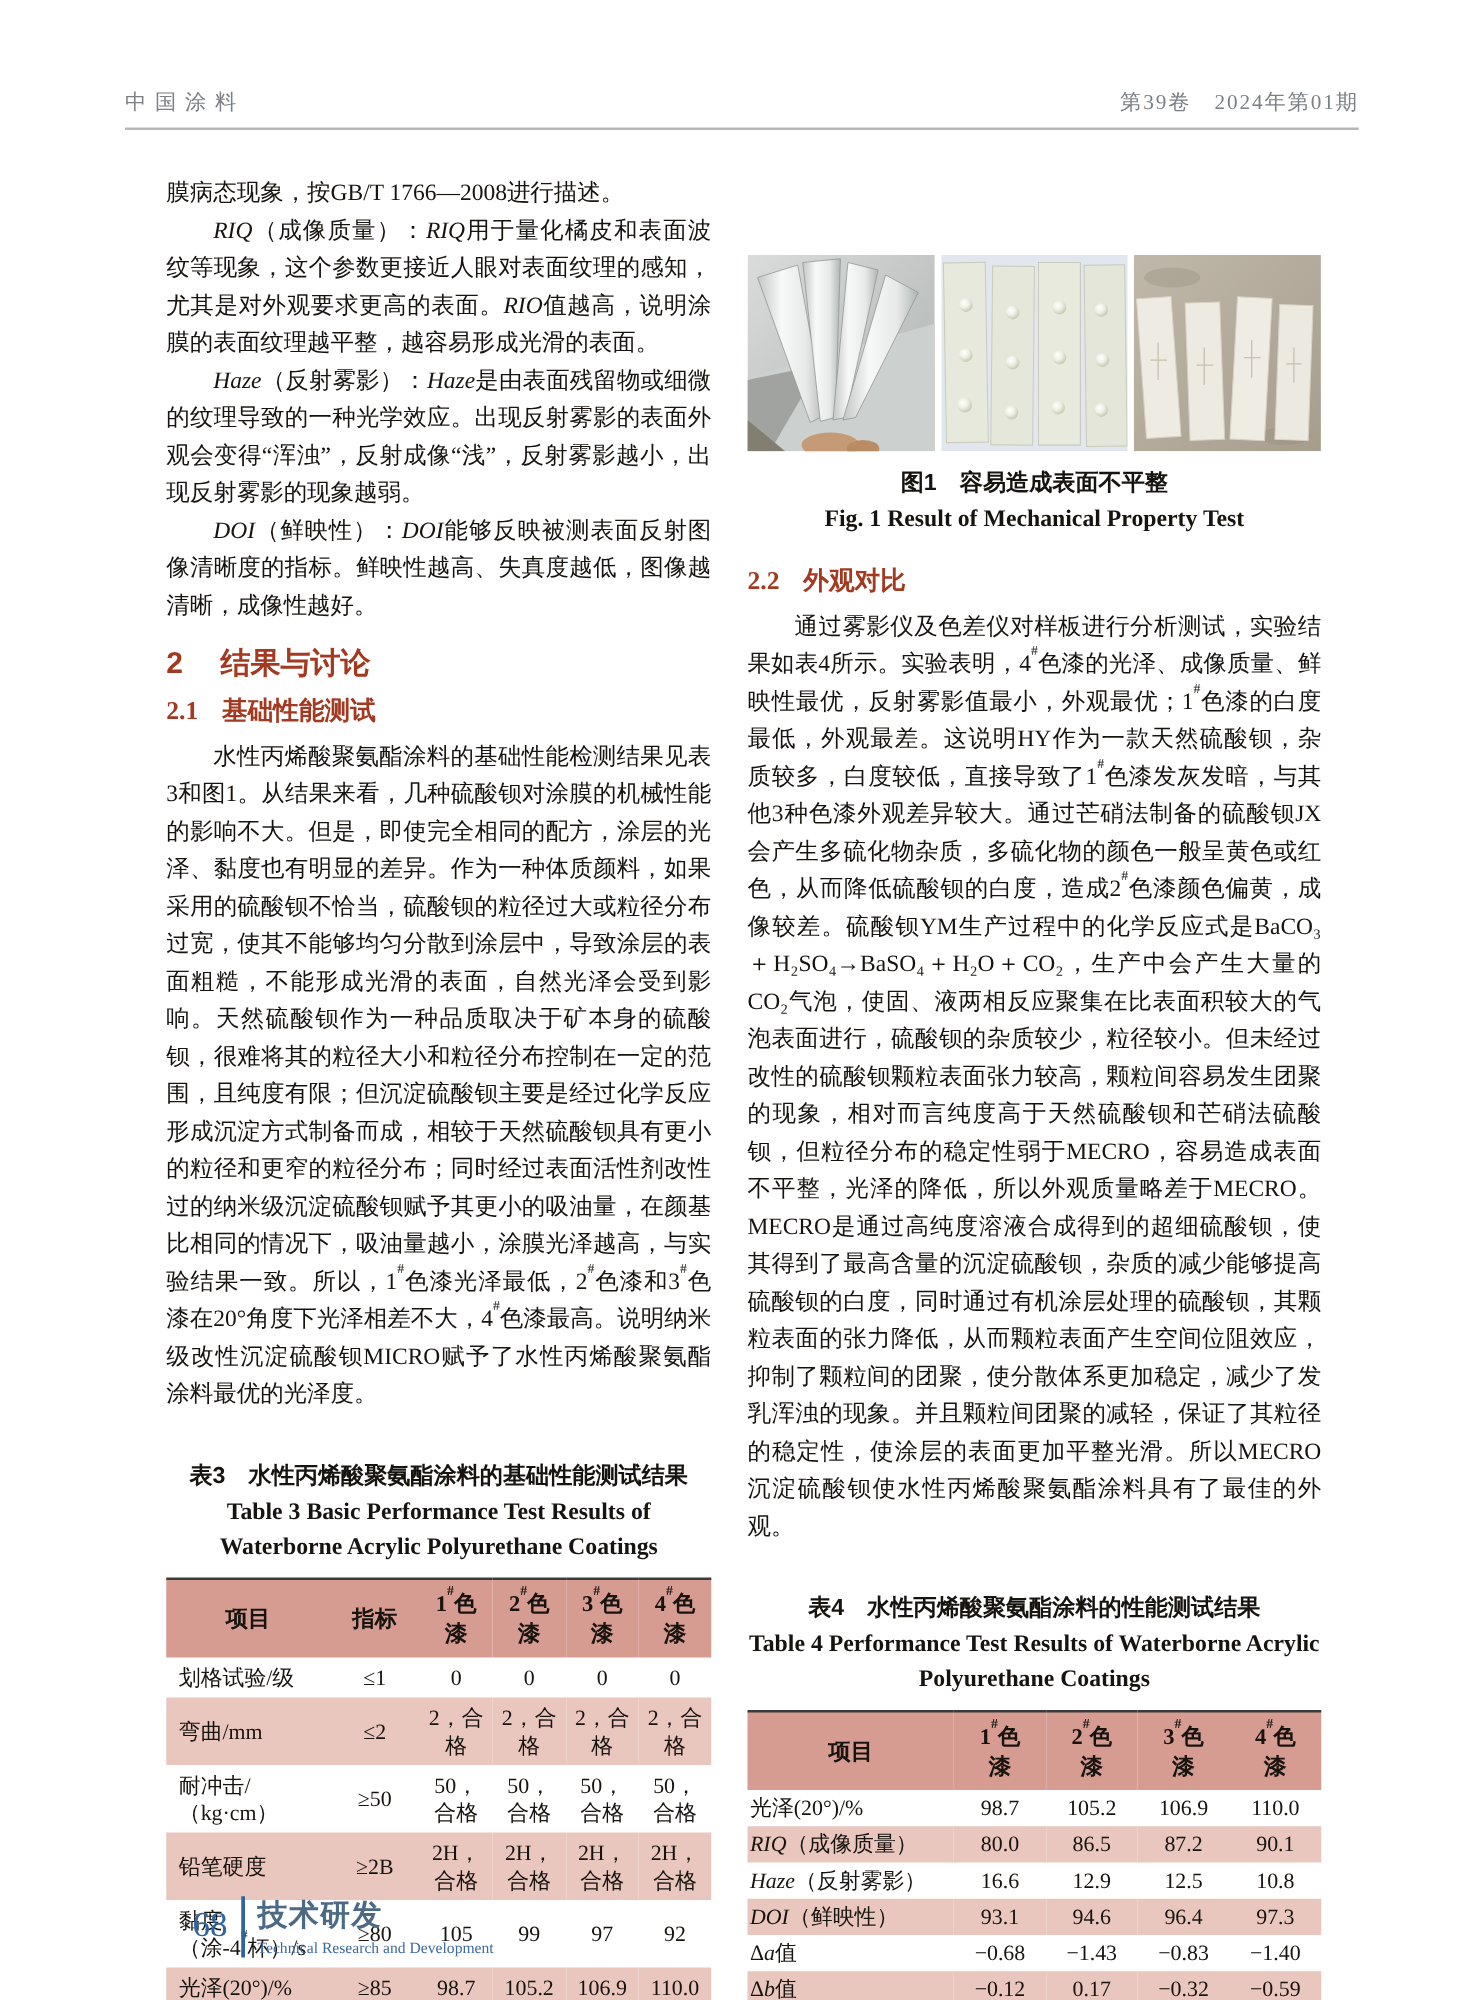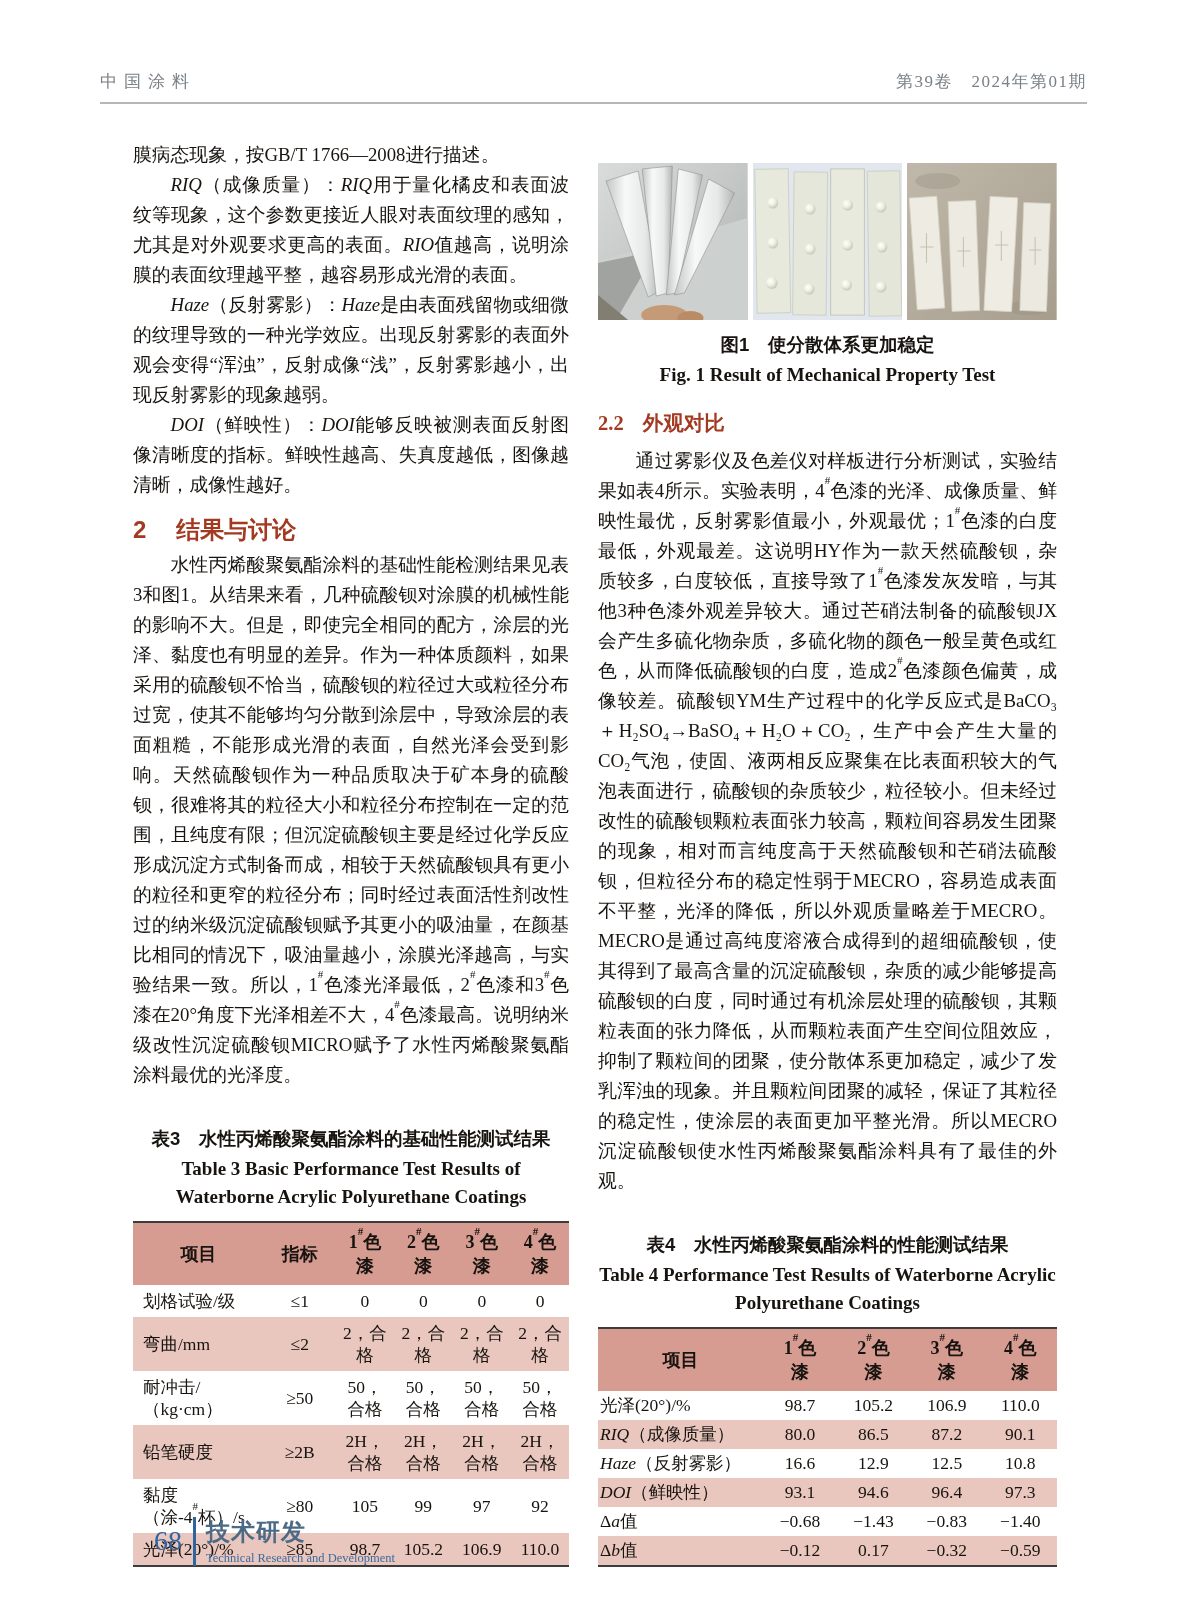--- a/index.html
+++ b/index.html
@@ -95,20 +95,23 @@
       <div>
           <p class="para">膜病态现象，按GB/T 1766—2008进行描述。</p>
           <p class="para ind"><i>RIQ</i>（成像质量）：<i>RIQ</i>用于量化橘皮和表面波纹等现象，这个参数更接近人眼对表面纹理的感知，尤其是对外观要求更高的表面。<i>RIO</i>值越高，说明涂膜的表面纹理越平整，越容易形成光滑的表面。</p>
           <p class="para ind"><i>Haze</i>（反射雾影）：<i>Haze</i>是由表面残留物或细微的纹理导致的一种光学效应。出现反射雾影的表面外观会变得“浑浊”，反射成像“浅”，反射雾影越小，出现反射雾影的现象越弱。</p>
           <p class="para ind"><i>DOI</i>（鲜映性）：<i>DOI</i>能够反映被测表面反射图像清晰度的指标。鲜映性越高、失真度越低，图像越清晰，成像性越好。</p>
         </div>
 
       <h2 class="sec">
         <span class="h-num">2</span><span>结果与讨论</span>
       </h2>
+      <h3 class="sec">
+        <span class="h-num">2.1</span><span>基础性能测试</span>
+      </h3>
 
       <p class="para ind" id="sec21-para">水性丙烯酸聚氨酯涂料的基础性能检测结果见表3和图1。从结果来看，几种硫酸钡对涂膜的机械性能的影响不大。但是，即使完全相同的配方，涂层的光泽、黏度也有明显的差异。作为一种体质颜料，如果采用的硫酸钡不恰当，硫酸钡的粒径过大或粒径分布过宽，使其不能够均匀分散到涂层中，导致涂层的表面粗糙，不能形成光滑的表面，自然光泽会受到影响。天然硫酸钡作为一种品质取决于矿本身的硫酸钡，很难将其的粒径大小和粒径分布控制在一定的范围，且纯度有限；但沉淀硫酸钡主要是经过化学反应形成沉淀方式制备而成，相较于天然硫酸钡具有更小的粒径和更窄的粒径分布；同时经过表面活性剂改性过的纳米级沉淀硫酸钡赋予其更小的吸油量，在颜基比相同的情况下，吸油量越小，涂膜光泽越高，与实验结果一致。所以，1<sup class="hash">#</sup>色漆光泽最低，2<sup class="hash">#</sup>色漆和3<sup class="hash">#</sup>色漆在20°角度下光泽相差不大，4<sup class="hash">#</sup>色漆最高。说明纳米级改性沉淀硫酸钡MICRO赋予了水性丙烯酸聚氨酯涂料最优的光泽度。</p>
 
       <div class="tbl-cap-cn">表3　水性丙烯酸聚氨酯涂料的基础性能测试结果</div>
       <div class="tbl-cap-en">Table 3  Basic Performance Test Results of Waterborne Acrylic Polyurethane Coatings</div>
 
       <table class="data" id="table3">
         <colgroup>
           <col style="width:30%">
             <col style="width:16.5%">
@@ -265,21 +268,21 @@
               <line x1="55" y1="74" x2="55" y2="104"></line>
                 <line x1="49" y1="88" x2="62" y2="88"></line>
               <line x1="92" y1="68" x2="92" y2="98"></line>
                 <line x1="86" y1="82" x2="99" y2="82"></line>
               <line x1="125" y1="74" x2="125" y2="102"></line>
                 <line x1="119" y1="87" x2="131" y2="87"></line>
             </g>
           </svg>
         </div>
         <figcaption>
-          <div class="fig-cap-cn">图1　使分散体系更加稳定</div>
+          <div class="fig-cap-cn">图1　容易造成表面不平整</div>
           <div class="fig-cap-en">Fig. 1  Result of Mechanical Property Test</div>
         </figcaption>
       </figure>
 
       <h3 class="sec mt">
         <span class="h-num">2.2</span><span>外观对比</span>
       </h3>
 
       <p class="para ind" id="sec22-para">通过雾影仪及色差仪对样板进行分析测试，实验结果如表4所示。实验表明，4<sup class="hash">#</sup>色漆的光泽、成像质量、鲜映性最优，反射雾影值最小，外观最优；1<sup class="hash">#</sup>色漆的白度最低，外观最差。这说明HY作为一款天然硫酸钡，杂质较多，白度较低，直接导致了1<sup class="hash">#</sup>色漆发灰发暗，与其他3种色漆外观差异较大。通过芒硝法制备的硫酸钡JX会产生多硫化物杂质，多硫化物的颜色一般呈黄色或红色，从而降低硫酸钡的白度，造成2<sup class="hash">#</sup>色漆颜色偏黄，成像较差。硫酸钡YM生产过程中的化学反应式是BaCO₃＋H₂SO₄→BaSO₄＋H₂O＋CO₂，生产中会产生大量的CO₂气泡，使固、液两相反应聚集在比表面积较大的气泡表面进行，硫酸钡的杂质较少，粒径较小。但未经过改性的硫酸钡颗粒表面张力较高，颗粒间容易发生团聚的现象，相对而言纯度高于天然硫酸钡和芒硝法硫酸钡，但粒径分布的稳定性弱于MECRO，容易造成表面不平整，光泽的降低，所以外观质量略差于MECRO。MECRO是通过高纯度溶液合成得到的超细硫酸钡，使其得到了最高含量的沉淀硫酸钡，杂质的减少能够提高硫酸钡的白度，同时通过有机涂层处理的硫酸钡，其颗粒表面的张力降低，从而颗粒表面产生空间位阻效应，抑制了颗粒间的团聚，使分散体系更加稳定，减少了发乳浑浊的现象。并且颗粒间团聚的减轻，保证了其粒径的稳定性，使涂层的表面更加平整光滑。所以MECRO沉淀硫酸钡使水性丙烯酸聚氨酯涂料具有了最佳的外观。</p>
 

